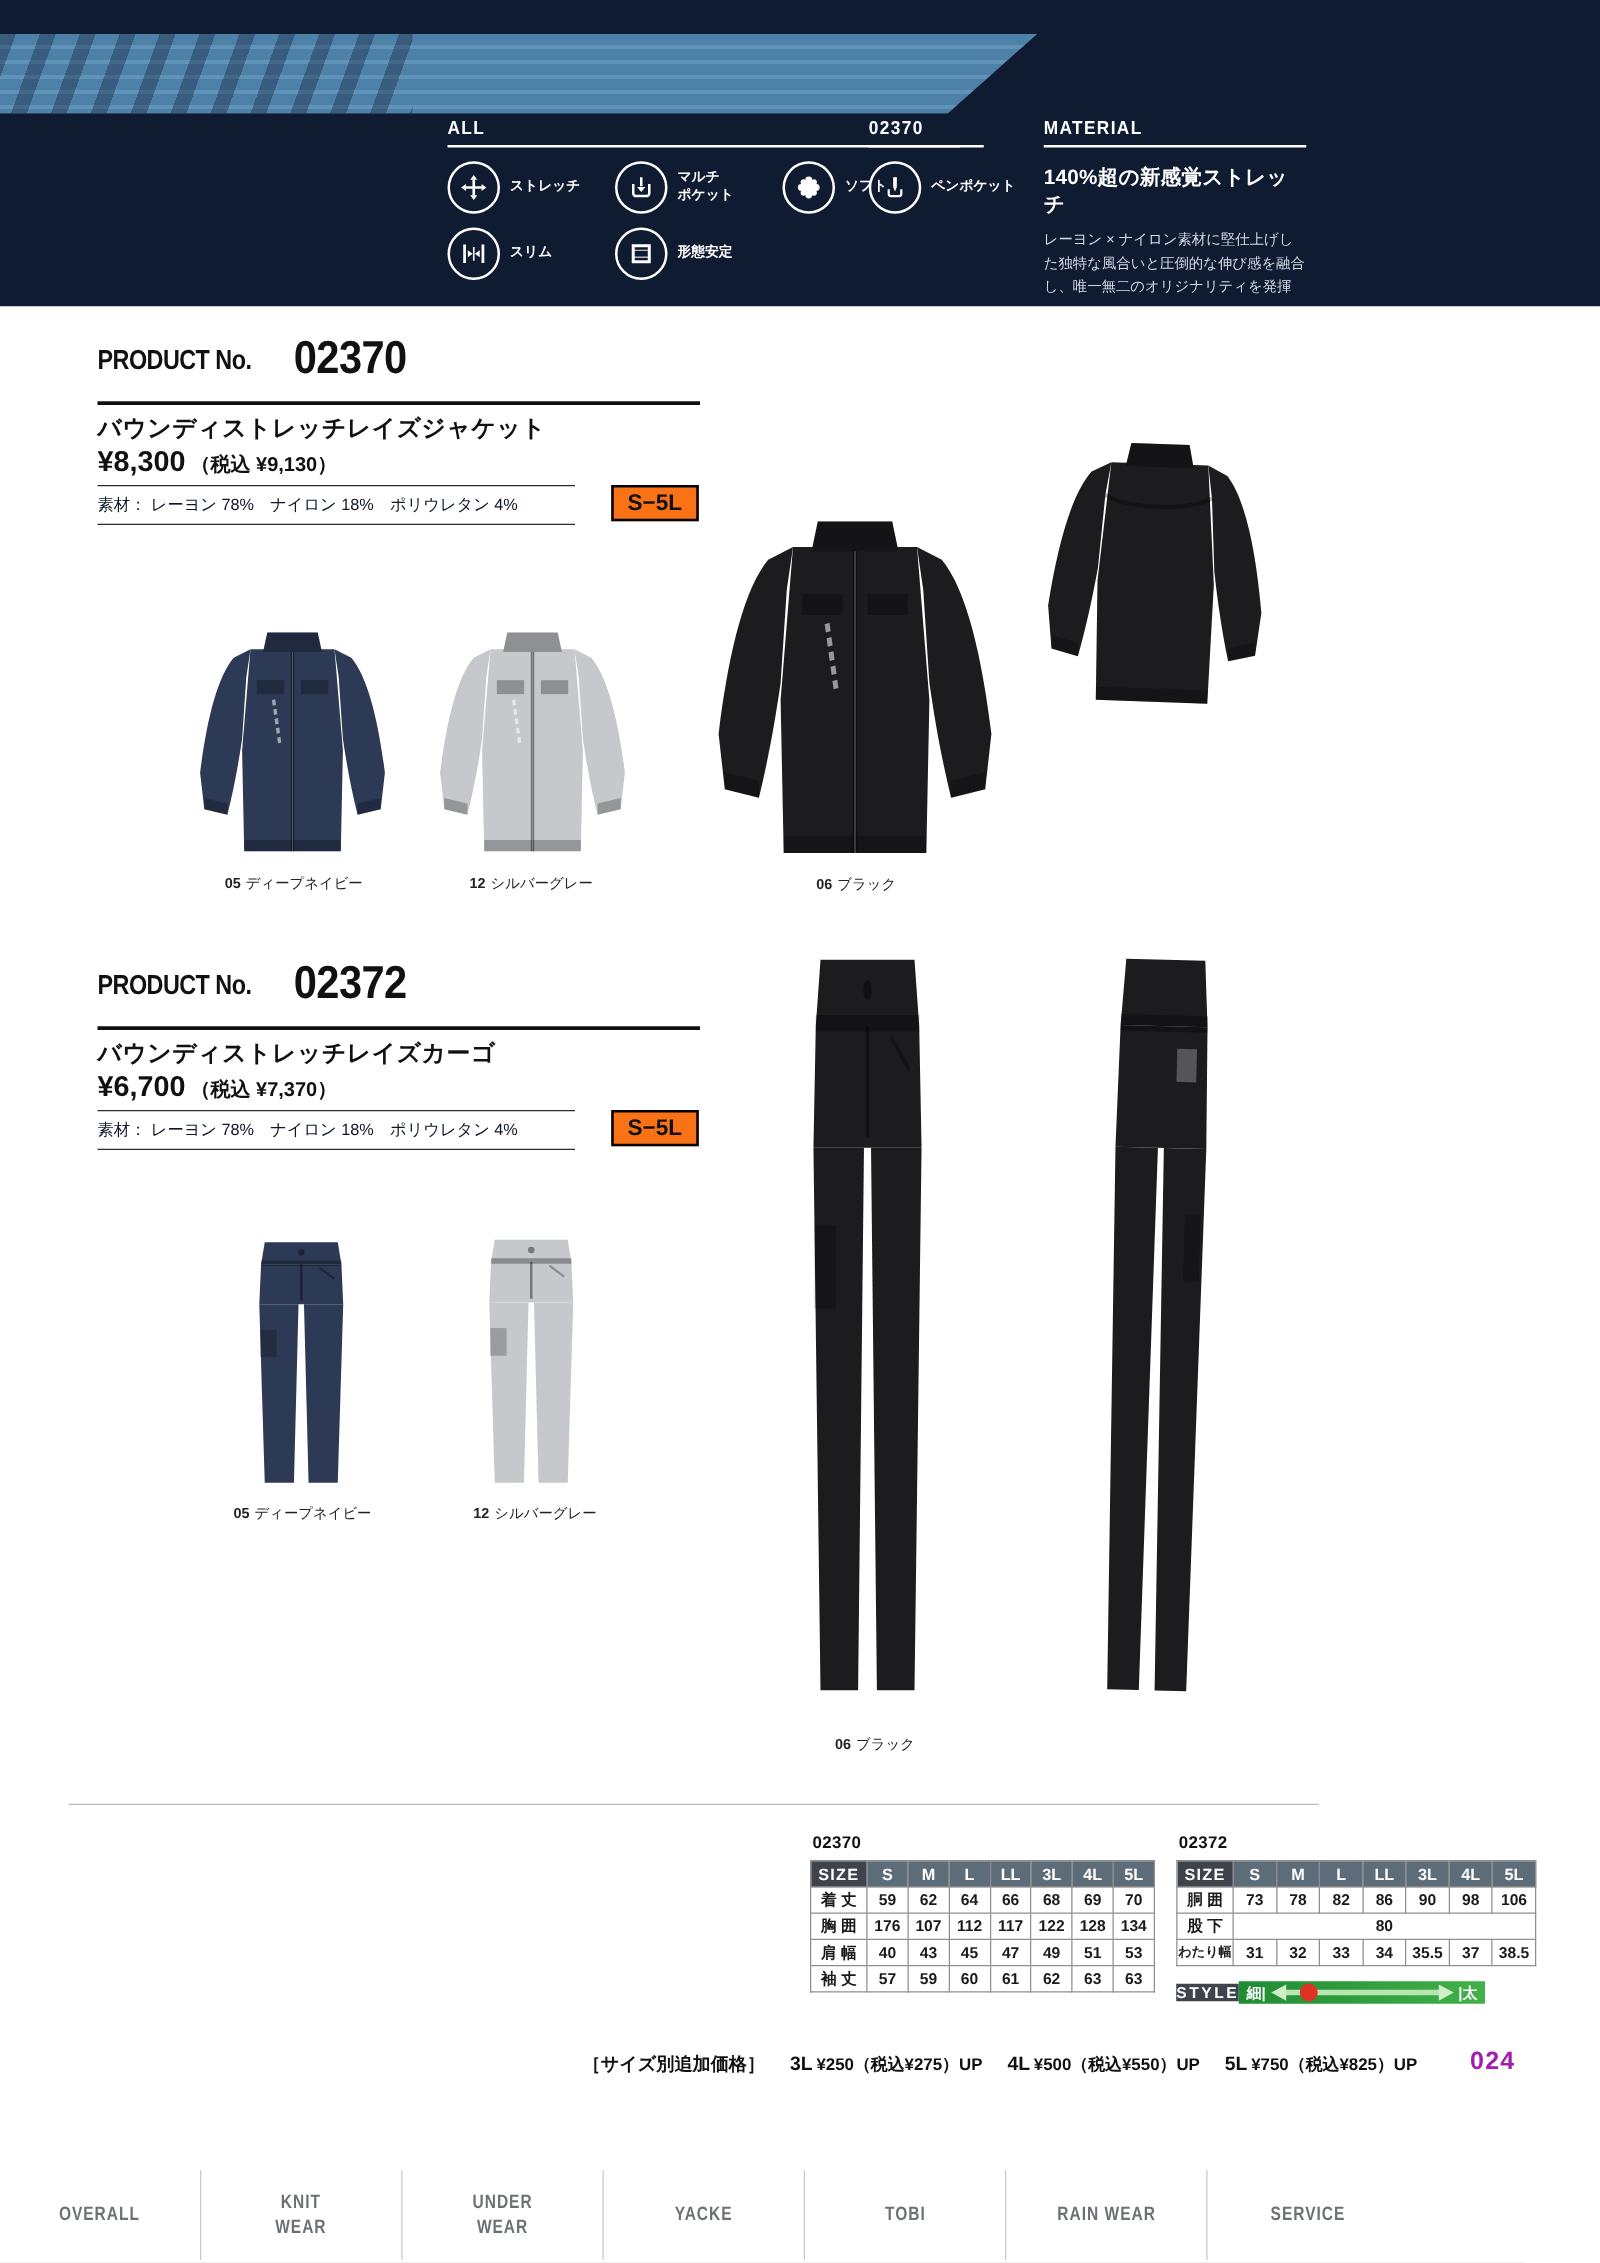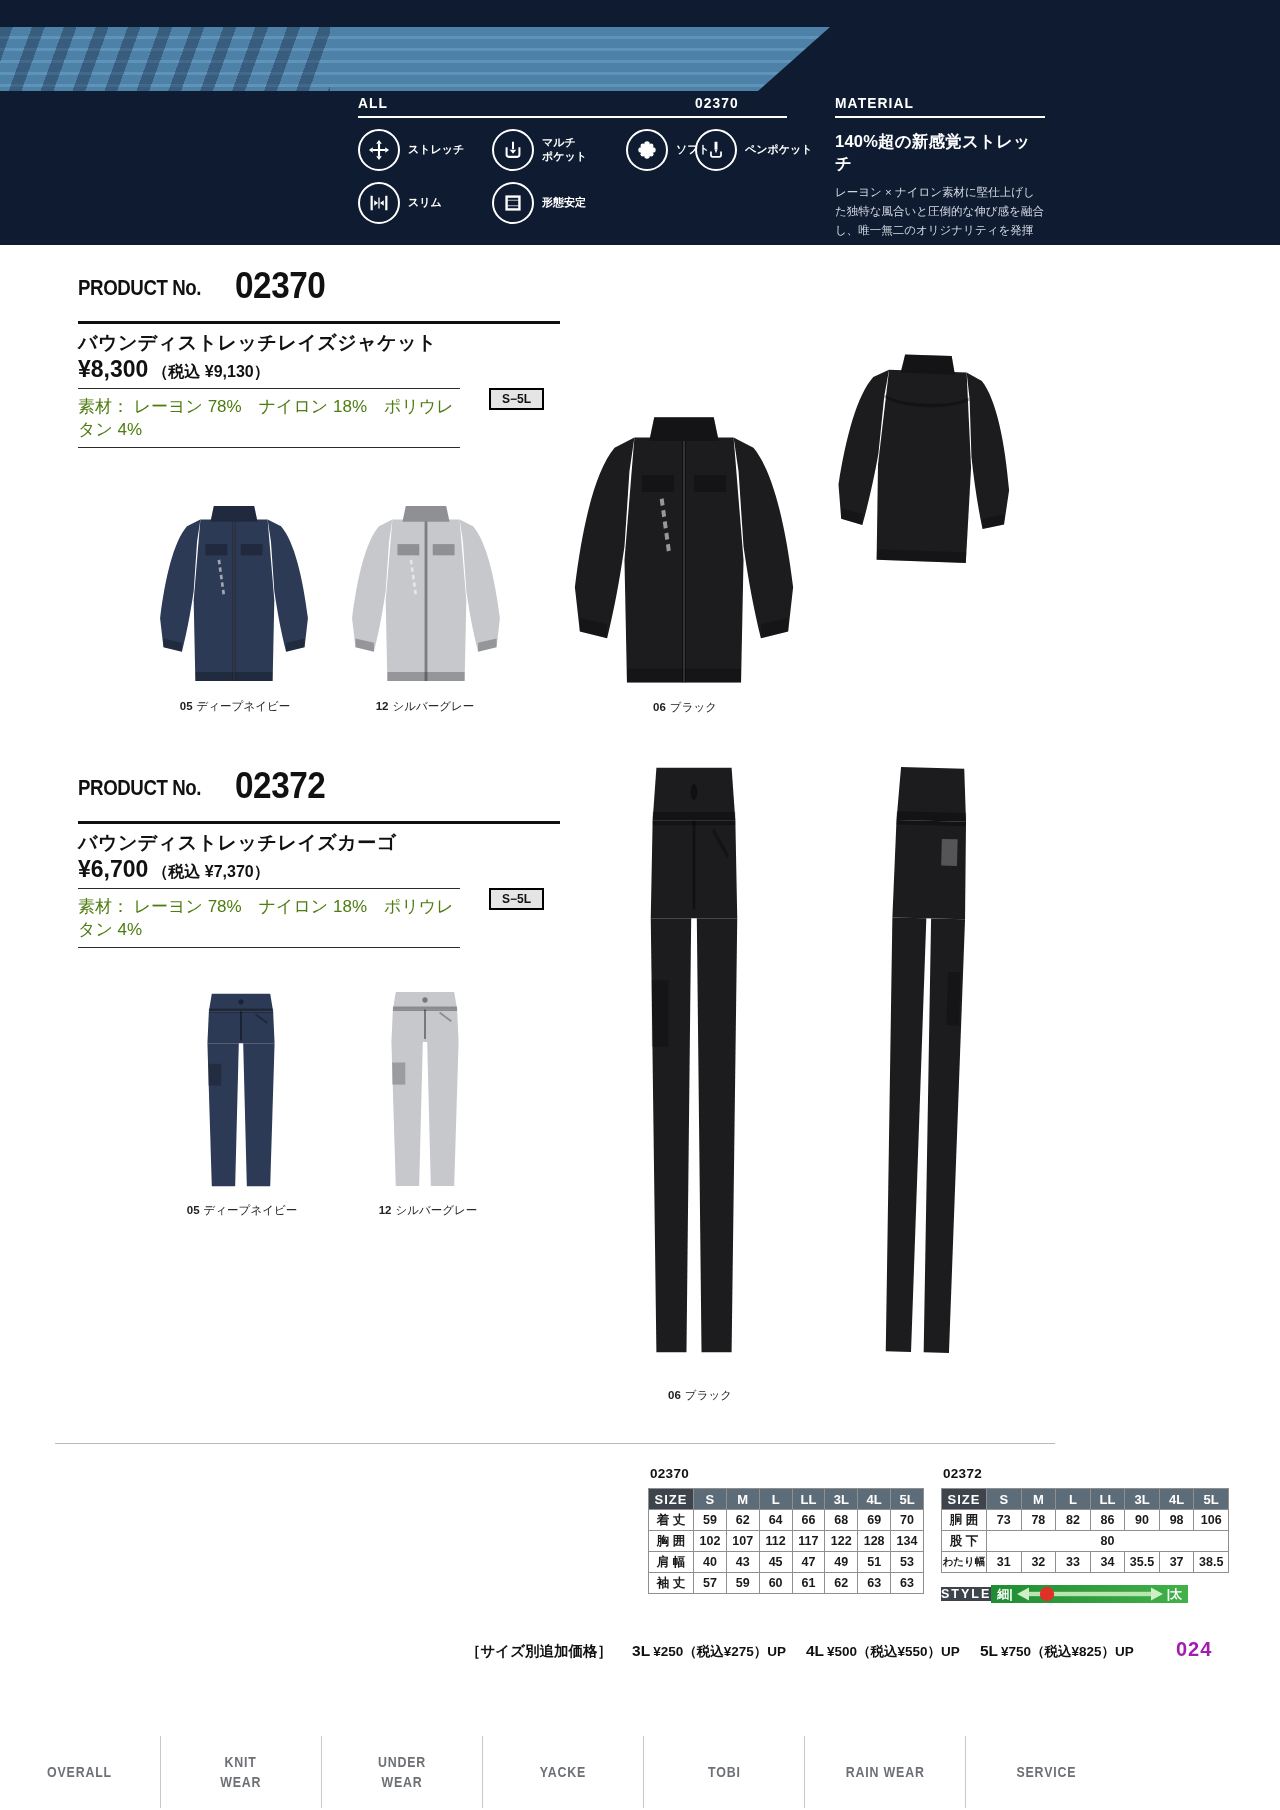--- a/index.html
+++ b/index.html
@@ -29,22 +29,22 @@
 
   
   .p-head{display:flex;align-items:flex-end;gap:12px;border-bottom:3px solid #101010;
           padding-bottom:20px;width:482px;}
   .p-prefix{font-size:22px;font-weight:800;letter-spacing:-.5px;transform:scaleX(.85);transform-origin:left bottom;white-space:nowrap;}
   .p-number{font-size:37px;font-weight:800;line-height:.85;letter-spacing:-.5px;transform:scaleX(.9);transform-origin:left bottom;}
   .p-name{font-size:19px;font-weight:800;letter-spacing:.5px;}
   .p-price{font-size:23px;font-weight:800;}
   .p-tax{font-size:16px;font-weight:700;margin-left:4px;}
   .mat-row{border-top:1px solid #2b2b2b;border-bottom:1px solid #2b2b2b;
-           width:382px;padding:6px 0;font-size:17px;font-weight:500;color:#4d7c0f;}
-  .size-badge{border:2px solid #000;padding:2px 11px;font-size:12px;font-weight:800;background:#e5e5e5;}
+           width:382px;padding:6px 0;font-size:13px;font-weight:500;color:#0f172a;}
+  .size-badge{border:2px solid #000;padding:2px 11px;font-size:18px;font-weight:800;background:#f97316;}
 
   .garment{position:absolute;}
   .garment svg{width:100%;height:100%;display:block;}
   .swatch-label{position:absolute;width:190px;text-align:center;font-size:11.5px;color:#222;}
   .swatch-label b{font-weight:800;margin-right:4px;}
 
   .divider{position:absolute;left:55px;top:1443px;width:1000px;height:1px;background:#b9b9b9;}
 
   
   .tbl-label{position:absolute;font-size:13.5px;font-weight:800;letter-spacing:.3px;}
@@ -347,21 +347,21 @@
           <td>59</td>
           <td>62</td>
           <td>64</td>
           <td>66</td>
           <td>68</td>
           <td>69</td>
           <td>70</td>
         </tr>
         <tr>
           <th class="rowlabel">胸 囲</th>
-          <td>102</td>
+          <td>176</td>
           <td>107</td>
           <td>112</td>
           <td>117</td>
           <td>122</td>
           <td>128</td>
           <td>134</td>
         </tr>
         <tr>
           <th class="rowlabel">肩 幅</th>
           <td>40</td>

